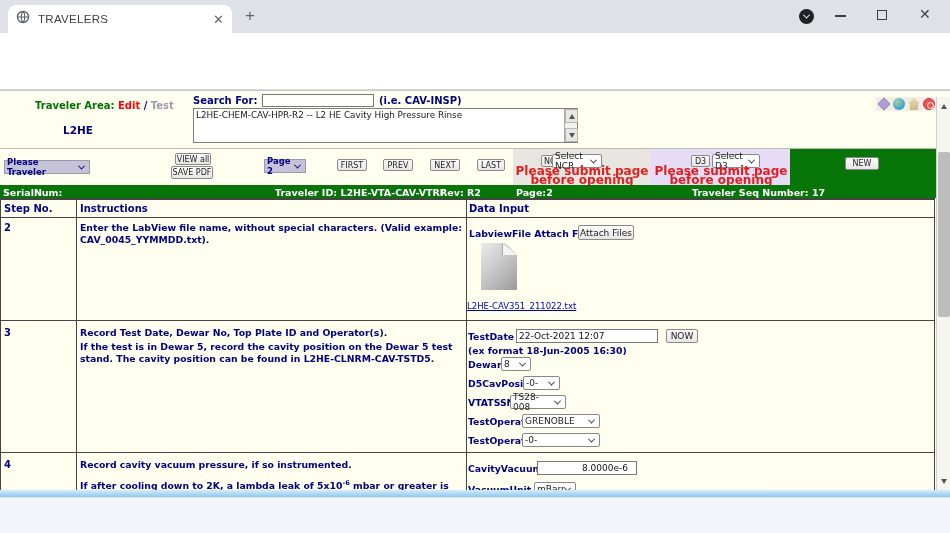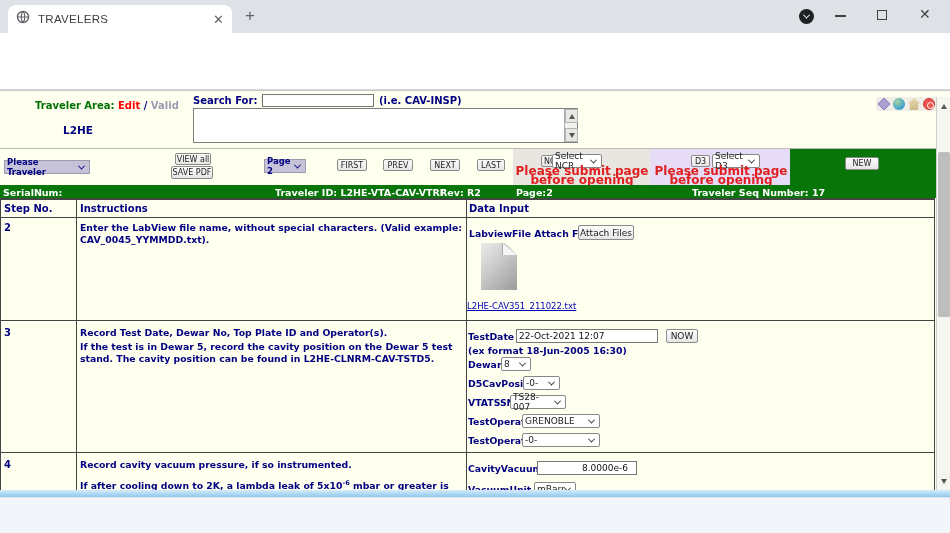--- a/index.html
+++ b/index.html
@@ -236,29 +236,30 @@
     <span class="bk-label">Reading list</span>
   </div>
 </div>
 
 <div id="page" class="abs"></div>
 
 <div id="ta-line" class="abs pgtxt">
   <span id="ta-label">Traveler Area:</span>
   <span id="ta-edit">Edit</span>
   <span id="ta-slash">/</span>
-  <span id="ta-view">Valid</span>
+  <span id="ta-view">Test</span>
 </div>
 <div id="area-code" class="abs pgtxt navy">L2HE</div>
 
 <div id="search-line" class="abs pgtxt navy">Search For: L2HE-</div>
 <input id="search-input" class="abs" style="">
 <div id="search-hint" class="abs pgtxt navy">(i.e. CAV-INSP)</div>
 
 <div id="listbox" class="abs">
+  <div>L2HE-CHEM-CAV-HPR-R2 -- L2 HE Cavity High Pressure Rinse</div>
 </div>
 <div id="lb-sb" class="abs">
   <div class="abs lb-arrow" style="top:0">
       <i class="tri-up"></i>
     </div>
   <div class="abs lb-arrow" style="bottom:0">
       <i class="tri-dn"></i>
     </div>
 </div>
 
@@ -360,21 +361,21 @@
 </div>
 
 <span class="abs dlabel" style="left:468px;top:378px">D5CavPosition</span>
 <div class="sel" style="left:523px;top:376px;width:37px;height:14px">
   <span>-0-</span>
     <i class="chev"></i>
 </div>
 
 <span class="abs dlabel" style="left:468px;top:397px">VTATSSN</span>
 <div class="sel" style="left:510px;top:395px;width:56px;height:14px">
-  <span>TS28-007</span>
+  <span>TS28-008</span>
     <i class="chev"></i>
 </div>
 
 <span class="abs dlabel" style="left:468px;top:416px">TestOperator1</span>
 <div class="sel" style="left:522px;top:414px;width:78px;height:14px">
   <span>GRENOBLE</span>
     <i class="chev"></i>
 </div>
 
 <span class="abs dlabel" style="left:468px;top:435px">TestOperator2</span>

